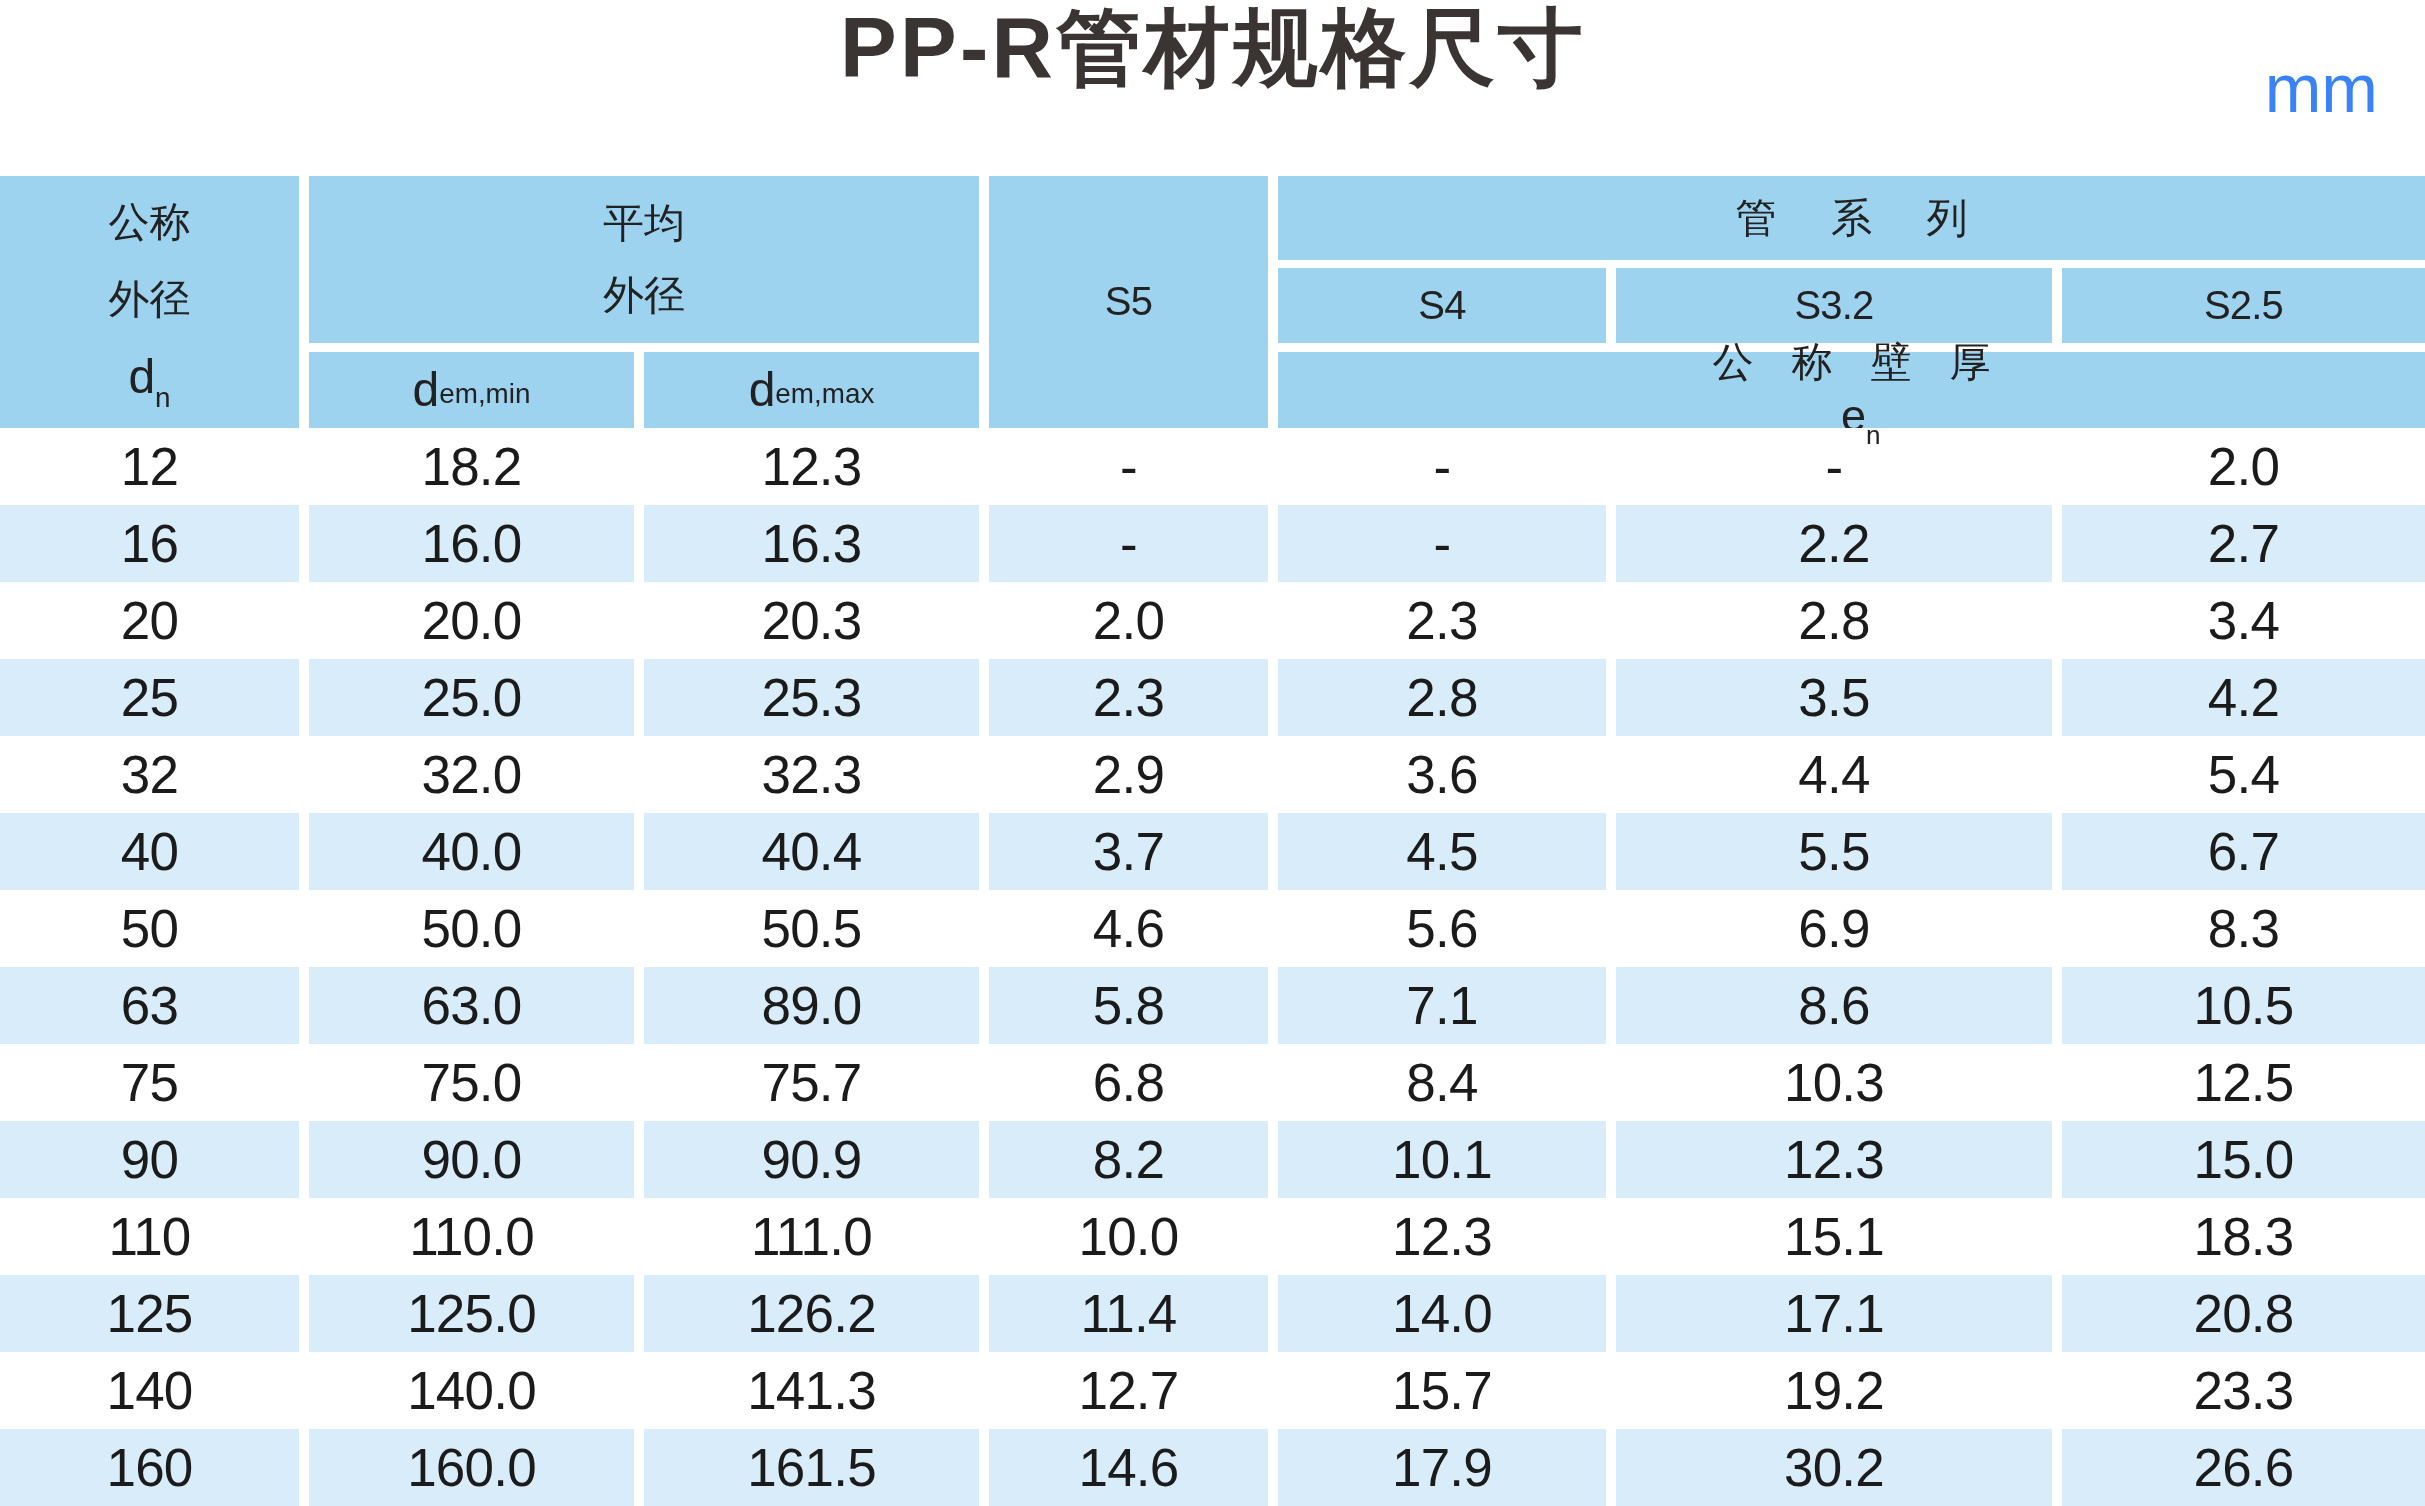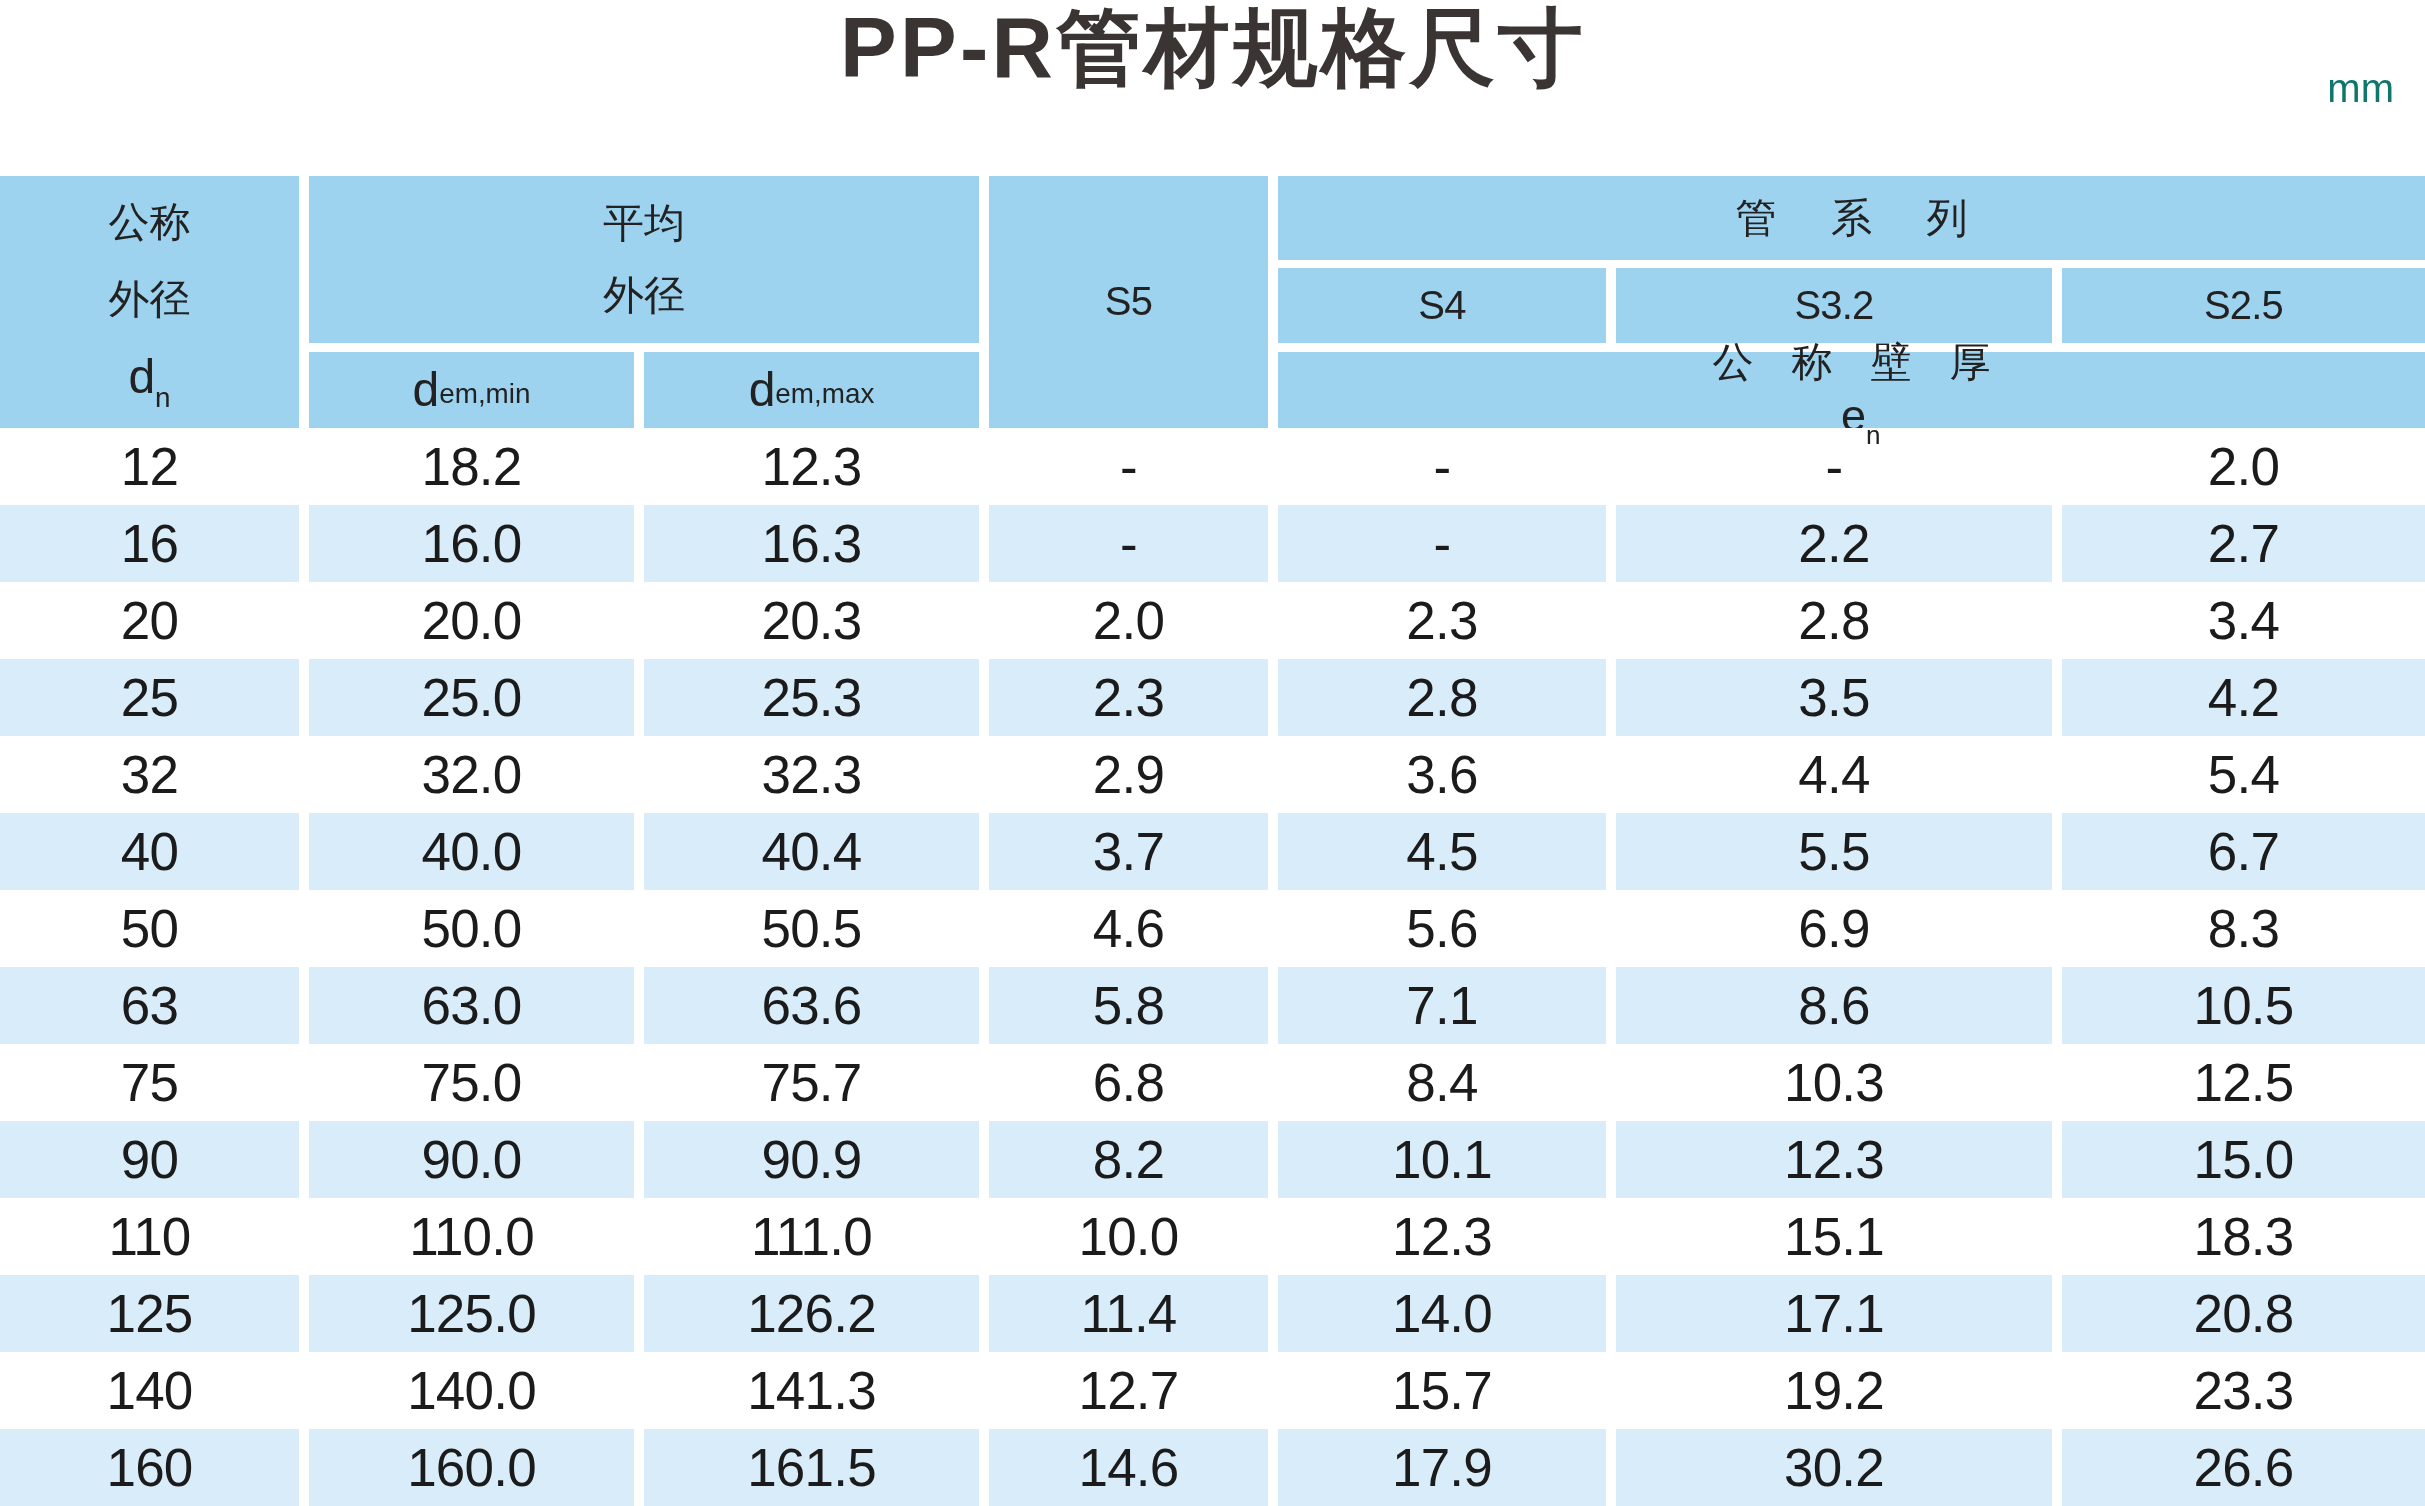--- a/index.html
+++ b/index.html
@@ -14,22 +14,22 @@
   body{font-family:"Liberation Sans","DejaVu Sans",sans-serif;color:var(--text);}
 
   .page{position:relative;width:2426px;height:1507px;background:#fff;}
 
   .title{
     position:absolute;top:-5px;left:0;width:100%;
     text-align:center;font-size:85px;font-weight:600;
     color:var(--title-color);letter-spacing:3.3px;line-height:106px;
   }
   .unit{
-    position:absolute;top:55px;right:32px;
-    font-size:40px;color:#0f766e;line-height:66px;
+    position:absolute;top:55px;right:48px;
+    font-size:68px;color:#3b82f6;line-height:66px;
   }
 
   .table{position:absolute;top:176px;left:0;width:2416px;}
 
   .hgrid{
     display:grid;
     grid-template-columns:299px 325px 335px 279px 328px 436px 363px;
     grid-template-rows:84px 8.3px 75px 8.3px 76px;
     column-gap:var(--col-gap);
   }
@@ -188,21 +188,21 @@
     <div class="cell">50.5</div>
     <div class="cell">4.6</div>
     <div class="cell">5.6</div>
     <div class="cell">6.9</div>
     <div class="cell">8.3</div>
   </div>
 
   <div class="row alt">
     <div class="cell">63</div>
     <div class="cell">63.0</div>
-    <div class="cell">63.6</div>
+    <div class="cell">89.0</div>
     <div class="cell">5.8</div>
     <div class="cell">7.1</div>
     <div class="cell">8.6</div>
     <div class="cell">10.5</div>
   </div>
 
   <div class="row plain">
     <div class="cell">75</div>
     <div class="cell">75.0</div>
     <div class="cell">75.7</div>

